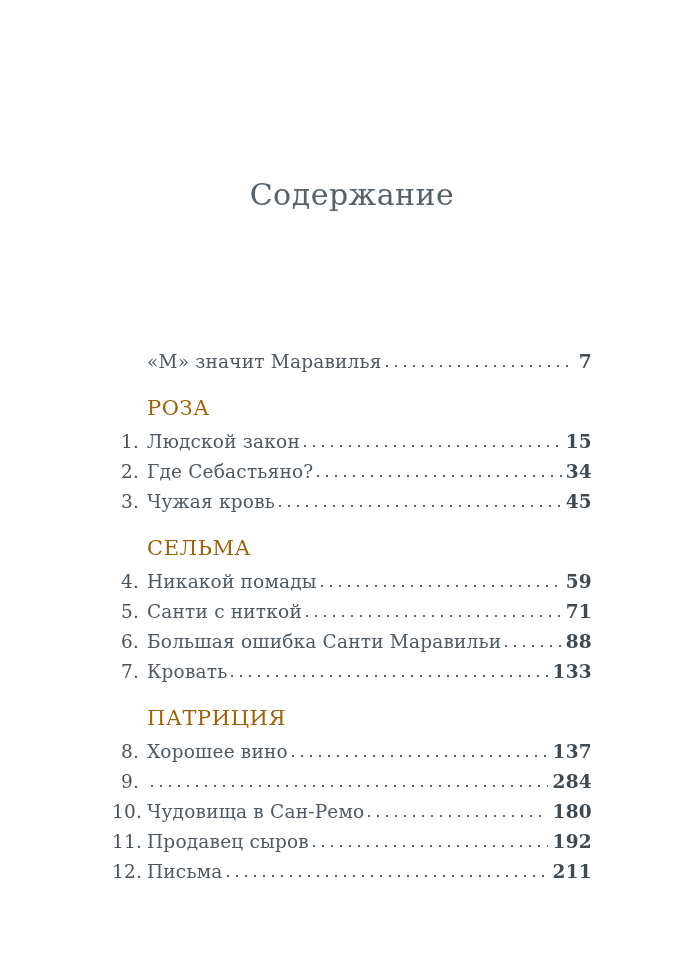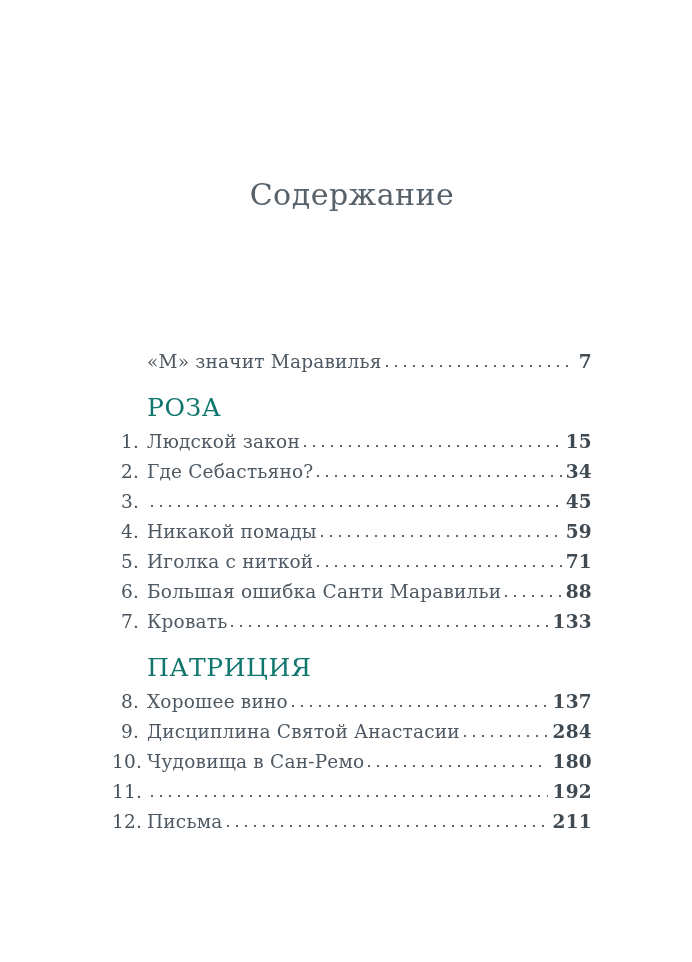--- a/index.html
+++ b/index.html
@@ -52,24 +52,24 @@
     background-position:left bottom;
   }
   .pagenum {
     flex:none;
     font-weight:bold;
     color:#3f4a53;
     letter-spacing:0.3px;
   }
   .section-heading {
     line-height:30px;
-    font-size:25px;
+    font-size:21px;
     letter-spacing:0.6px;
     margin:16px 0 4px 35px;
-    color:#0f766e;
+    color:#a16207;
   }
 </style>
 </head>
 <body>
 
 <div class="page">
   <div class="content">
 
     <h1 class="book-title">Содержание</h1>
 
@@ -89,34 +89,36 @@
       <span class="pagenum">15</span>
     </div>
     <div class="toc-row">
       <span class="num">2.</span>
       <span class="entry-title">Где Себастьяно?</span>
       <span class="dots"></span>
       <span class="pagenum">34</span>
     </div>
     <div class="toc-row">
       <span class="num">3.</span>
+      <span class="entry-title">Чужая кровь</span>
       <span class="dots"></span>
       <span class="pagenum">45</span>
     </div>
 
+    <div class="section-heading">СЕЛЬМА</div>
 
     <div class="toc-row">
       <span class="num">4.</span>
       <span class="entry-title">Никакой помады</span>
       <span class="dots"></span>
       <span class="pagenum">59</span>
     </div>
     <div class="toc-row">
       <span class="num">5.</span>
-      <span class="entry-title">Иголка с ниткой</span>
+      <span class="entry-title">Санти с ниткой</span>
       <span class="dots"></span>
       <span class="pagenum">71</span>
     </div>
     <div class="toc-row">
       <span class="num">6.</span>
       <span class="entry-title">Большая ошибка Санти Маравильи</span>
       <span class="dots"></span>
       <span class="pagenum">88</span>
     </div>
     <div class="toc-row">
@@ -129,32 +131,32 @@
     <div class="section-heading">ПАТРИЦИЯ</div>
 
     <div class="toc-row">
       <span class="num">8.</span>
       <span class="entry-title">Хорошее вино</span>
       <span class="dots"></span>
       <span class="pagenum">137</span>
     </div>
     <div class="toc-row">
       <span class="num">9.</span>
-      <span class="entry-title">Дисциплина Святой Анастасии</span>
       <span class="dots"></span>
       <span class="pagenum">284</span>
     </div>
     <div class="toc-row">
       <span class="num">10.</span>
       <span class="entry-title">Чудовища в Сан-Ремо</span>
       <span class="dots"></span>
       <span class="pagenum">180</span>
     </div>
     <div class="toc-row">
       <span class="num">11.</span>
+      <span class="entry-title">Продавец сыров</span>
       <span class="dots"></span>
       <span class="pagenum">192</span>
     </div>
     <div class="toc-row">
       <span class="num">12.</span>
       <span class="entry-title">Письма</span>
       <span class="dots"></span>
       <span class="pagenum">211</span>
     </div>
 

